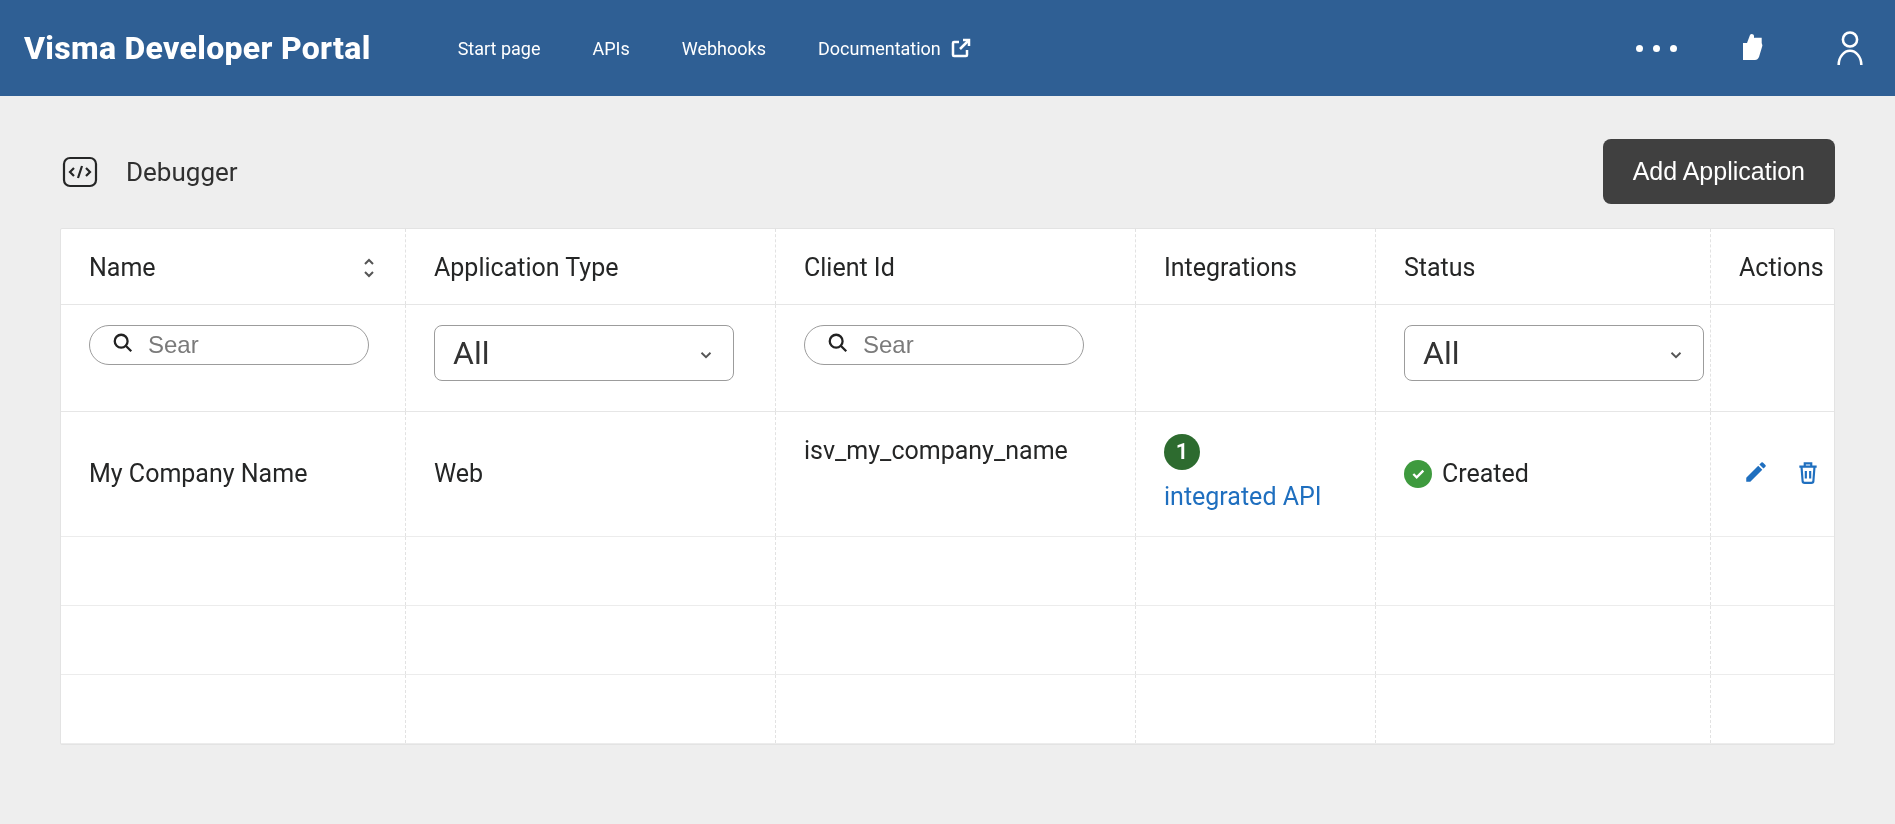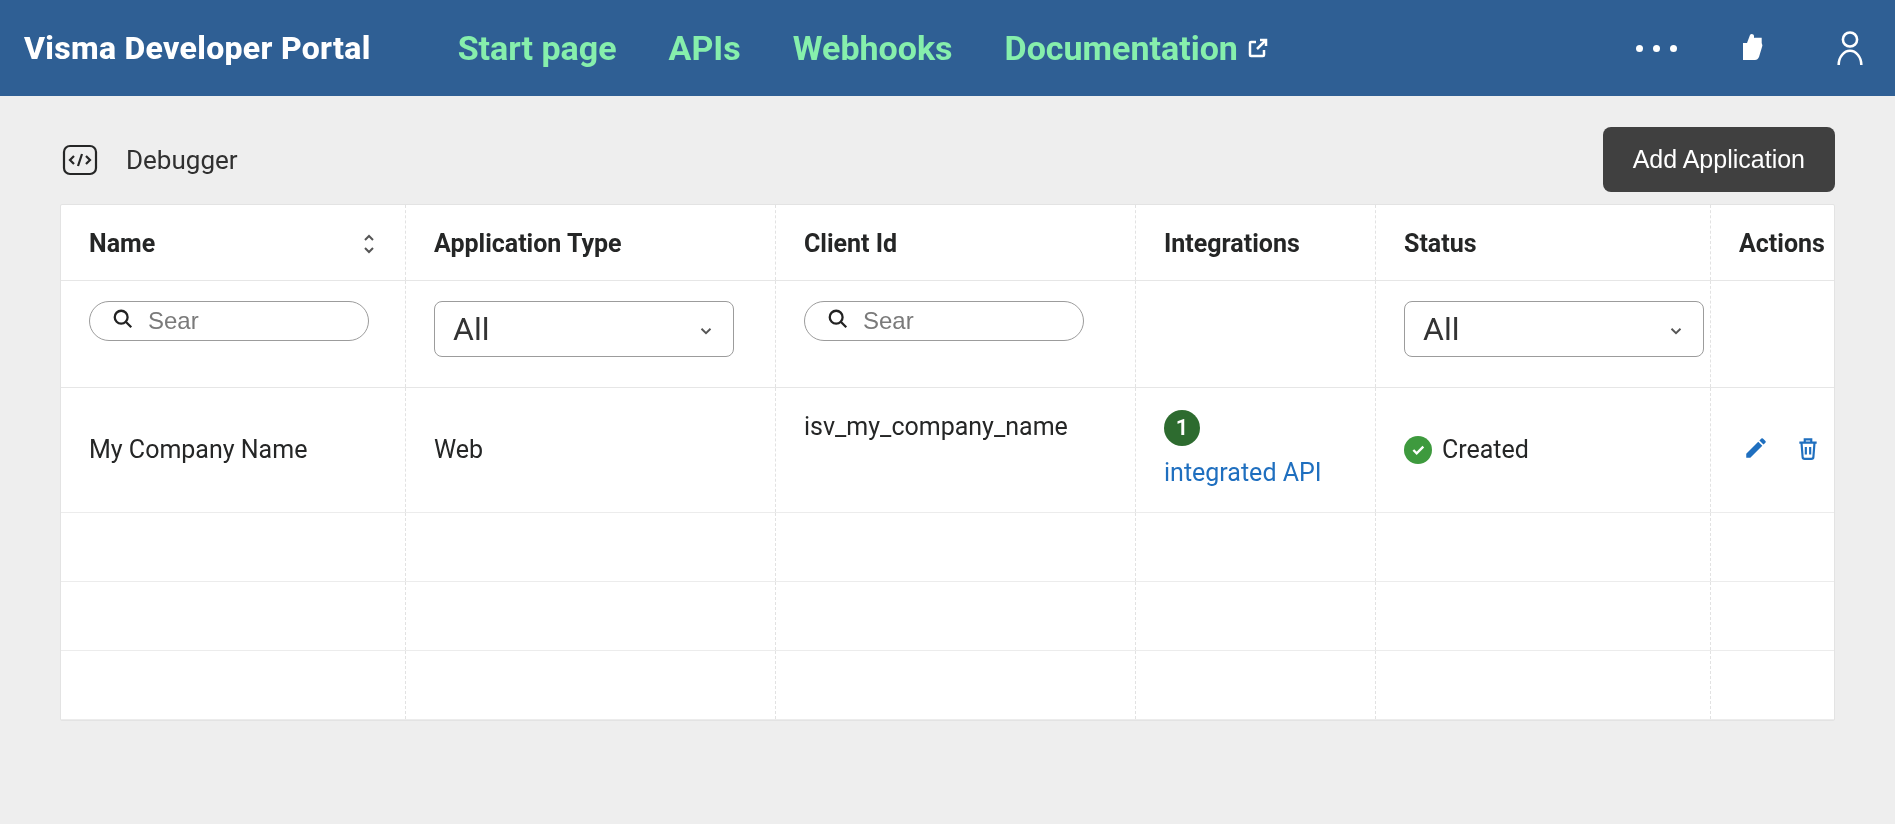--- a/index.html
+++ b/index.html
@@ -29,24 +29,24 @@
   color: #fff;
   padding-right: 60px;
 }
 .nav {
   display: flex;
   align-items: center;
   gap: 52px;
   flex: 1;
 }
 .nav a {
-  color: #86efac;
+  color: #ffffff;
   text-decoration: none;
-  font-size: 34px;
-  font-weight: 700;
+  font-size: 18px;
+  font-weight: 400;
   display: inline-flex;
   align-items: center;
   gap: 8px;
 }
 .ext-icon {
   display: inline-flex;
   align-items: center;
 }
 .top-actions {
   display: flex;
@@ -66,21 +66,21 @@
   color: #fff; display: inline-flex; align-items: center;
 }
 
 
 .content {
   padding: 0 60px;
 }
 .toolbar {
   display: flex;
   align-items: center;
-  height: 108px;
+  height: 132px;
   padding-top: 19px;
 }
 .tool {
   display: inline-flex;
   align-items: center;
   gap: 26px;
   color: #303030;
   font-size: 26px;
   margin-right: 58px;
   cursor: pointer;
@@ -111,21 +111,21 @@
 .thead, .filters, .trow {
   display: grid;
   grid-template-columns: 345px 370px 360px 240px 335px 1fr;
 }
 .thead {
   border-bottom: 1px solid #e6e6e6;
 }
 .th {
   padding: 24px 28px 22px 28px;
   font-size: 25px;
-  font-weight: 700;
+  font-weight: 400;
   border-right: 1px dashed #e2e2e2;
   display: flex;
   align-items: center;
   gap: 16px;
 }
 .th:last-child { border-right: none; }
 .sort-icon {
   margin-left: auto;
   display: inline-flex;
   color: #555;

